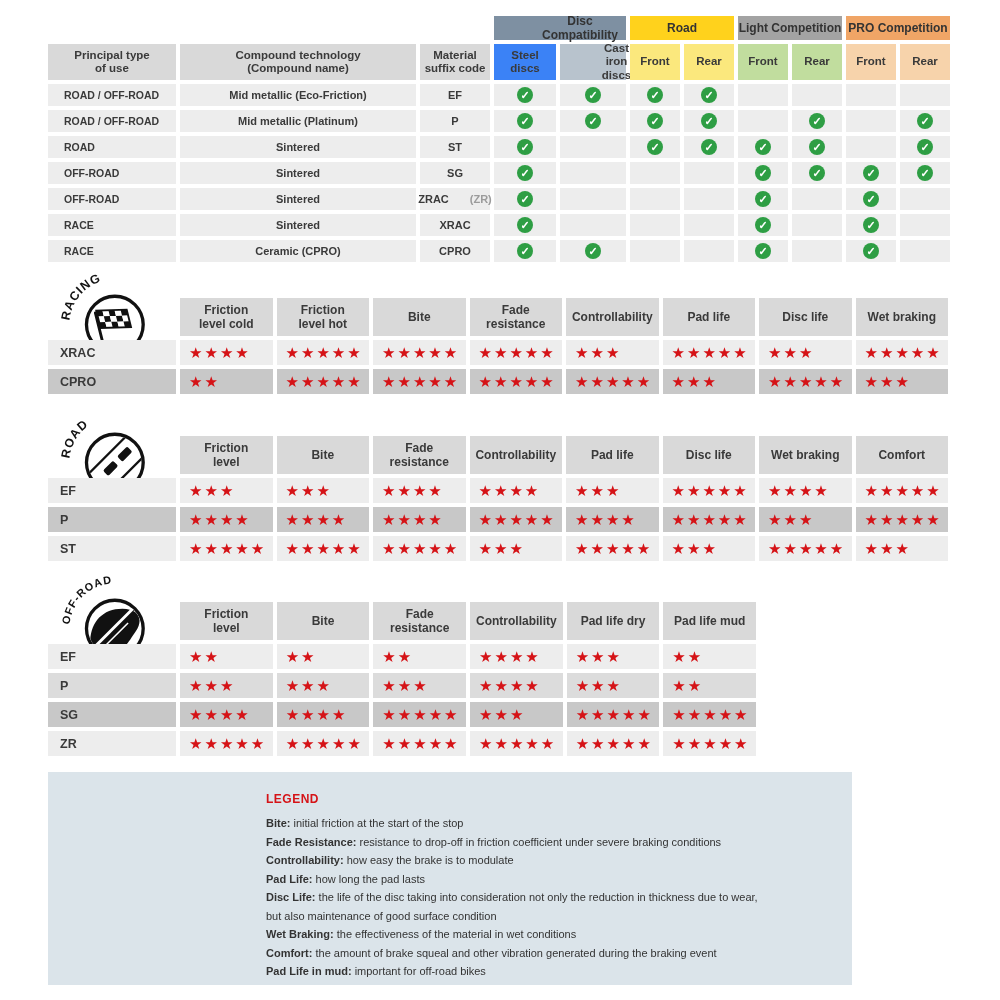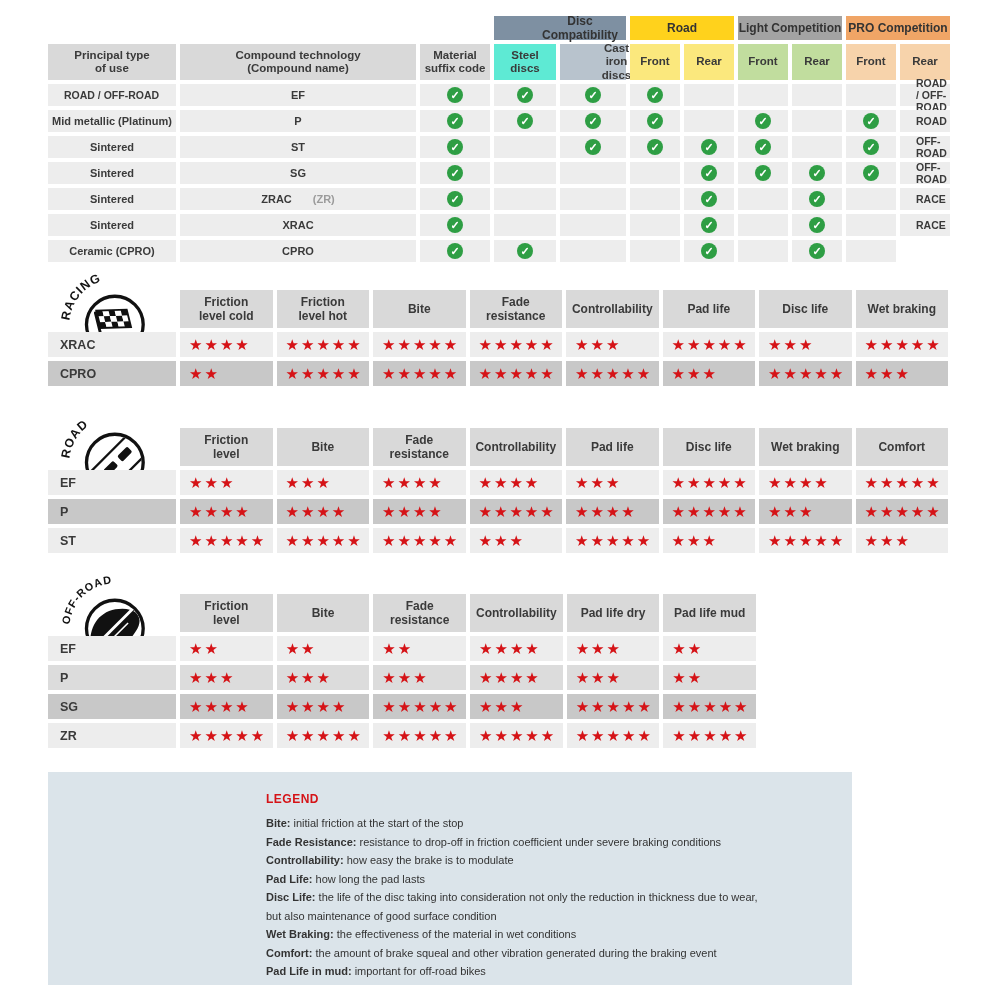--- a/index.html
+++ b/index.html
@@ -21,21 +21,21 @@
   .code-note{color:#9b9b9b;font-weight:bold;margin-left:21px}
   .check{width:16px;height:16px;border-radius:50%;background:var(--chk,#2e9e44);color:#fff;
     font-size:11px;line-height:16px;text-align:center;font-weight:bold;display:block}
 
   
   .sec{position:absolute;left:48px;width:902px}
   #sec-racing{top:270px;height:134px}
   #sec-road{top:408px;height:158px}
   #sec-offroad{top:574px;height:190px}
   .sec-icon{position:absolute;left:12px;top:-4px;width:104px;height:104px}
-  .sec-grid{position:absolute;left:0;top:20px;display:grid;gap:4px}
+  .sec-grid{position:absolute;left:0;top:28px;display:grid;gap:4px}
   .hspacer{background:transparent}
   .chead2{background:var(--hdr,#d9d9d9);font-weight:bold;font-size:12px;line-height:1.2;color:#3a3a3a}
   .rlabel{justify-content:flex-start;padding-left:12px;font-size:12.5px;font-weight:bold;color:#3a3a3a}
   .stars{justify-content:flex-start;padding-left:9px;color:var(--star,#d51317);font-size:15px;letter-spacing:2px;overflow:hidden}
   .bg-light{background:var(--rowL,#ededed)}
   .bg-medium{background:var(--rowM,#dcdcdc)}
   .bg-dark{background:var(--rowD,#c8c8c8)}
 
   
   .legend{position:absolute;left:48px;top:772px;width:804px;height:213px;background:var(--leg,#dbe4ea);
@@ -54,31 +54,32 @@
       <div class="cell ghead gspan" style="background: rgb(126, 144, 162); padding-left: 40px;">Disc Compatibility</div>
       <div class="cell ghead gspan" style="background: rgb(255, 210, 28);">Road</div>
       <div class="cell ghead gspan" style="background: #a3a3a3;">Light Competition</div>
       <div class="cell ghead gspan" style="background: rgb(240, 165, 102);">PRO Competition</div>
       <div class="cell chead pre">Principal type
 of use</div>
       <div class="cell chead pre">Compound technology
 (Compound name)</div>
       <div class="cell chead pre">Material
 suffix code</div>
-      <div class="cell chead pre" style="background: #5eead4;">Steel
+      <div class="cell chead pre" style="background: #3b82f6;">Steel
 discs</div>
       <div class="cell chead pre" style="background: rgb(184, 195, 205); padding-left: 47px;">Cast iron
 discs</div>
       <div class="cell chead pre" style="background: rgb(251, 232, 125);">Front</div>
       <div class="cell chead pre" style="background: rgb(251, 232, 125);">Rear</div>
       <div class="cell chead pre" style="background: rgb(193, 221, 158);">Front</div>
       <div class="cell chead pre" style="background: rgb(193, 221, 158);">Rear</div>
       <div class="cell chead pre" style="background: rgb(247, 211, 171);">Front</div>
       <div class="cell chead pre" style="background: rgb(247, 211, 171);">Rear</div>
       <div class="cell drow leftcell">ROAD / OFF-ROAD</div>
+      <div class="cell drow">Mid metallic (Eco-Friction)</div>
       <div class="cell drow">
         <span>EF</span>
       </div>
       <div class="cell drow">
         <span class="check">✓</span>
       </div>
       <div class="cell drow">
         <span class="check">✓</span>
       </div>
       <div class="cell drow">

